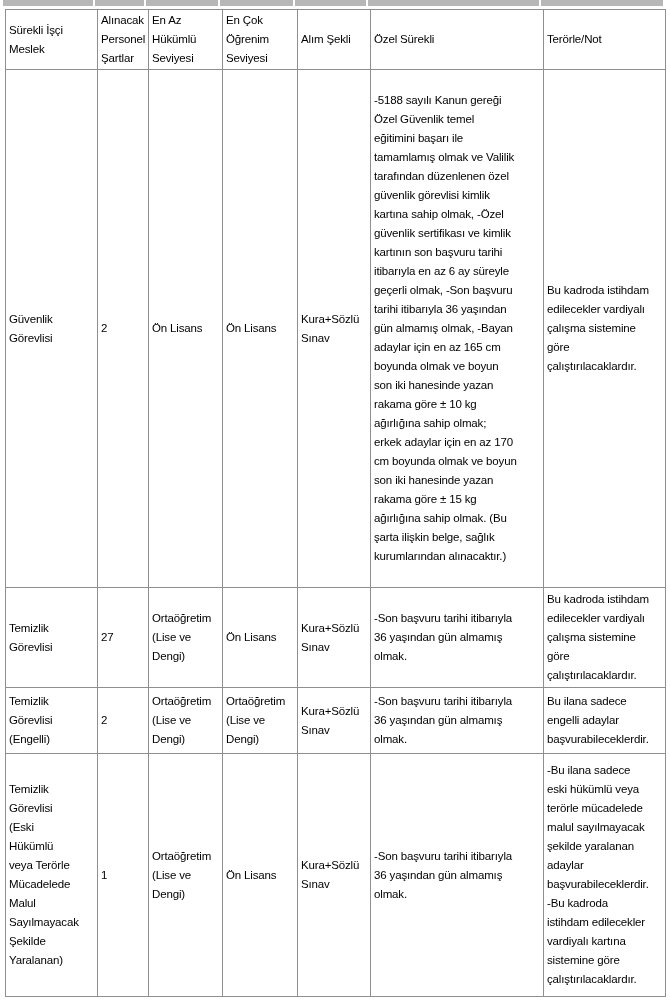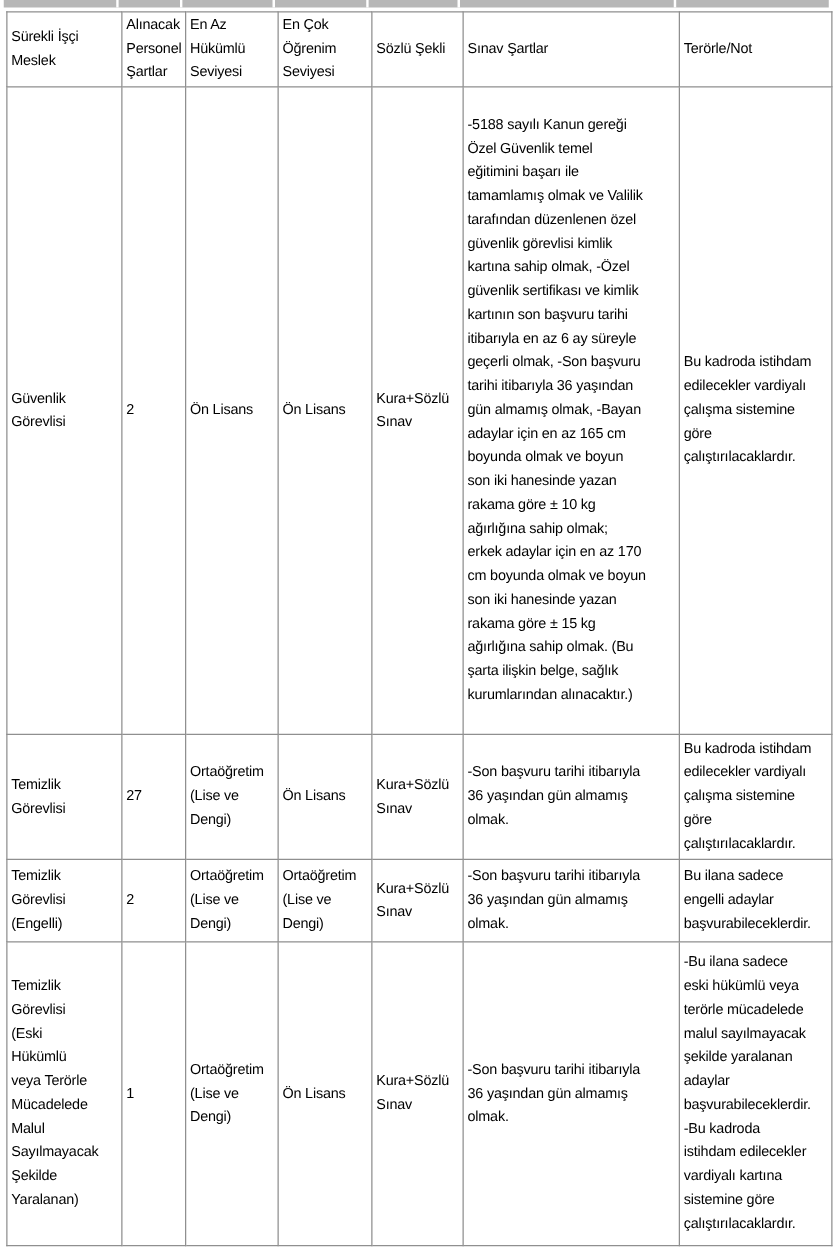--- a/index.html
+++ b/index.html
@@ -96,22 +96,22 @@
 Meslek</th>
       <th>Alınacak
 Personel
 Şartlar</th>
       <th>En Az
 Hükümlü
 Seviyesi</th>
       <th>En Çok
 Öğrenim
 Seviyesi</th>
-      <th>Sözlü Şekli</th>
-      <th>Sınav Şartlar</th>
+      <th>Alım Şekli</th>
+      <th>Özel Sürekli</th>
       <th>Terörle/Not</th>
     </tr>
   </thead>
   <tbody>
     <tr class="r1">
       <td>Güvenlik
 Görevlisi</td>
       <td class="num">2</td>
       <td>Ön Lisans</td>
       <td>Ön Lisans</td>

